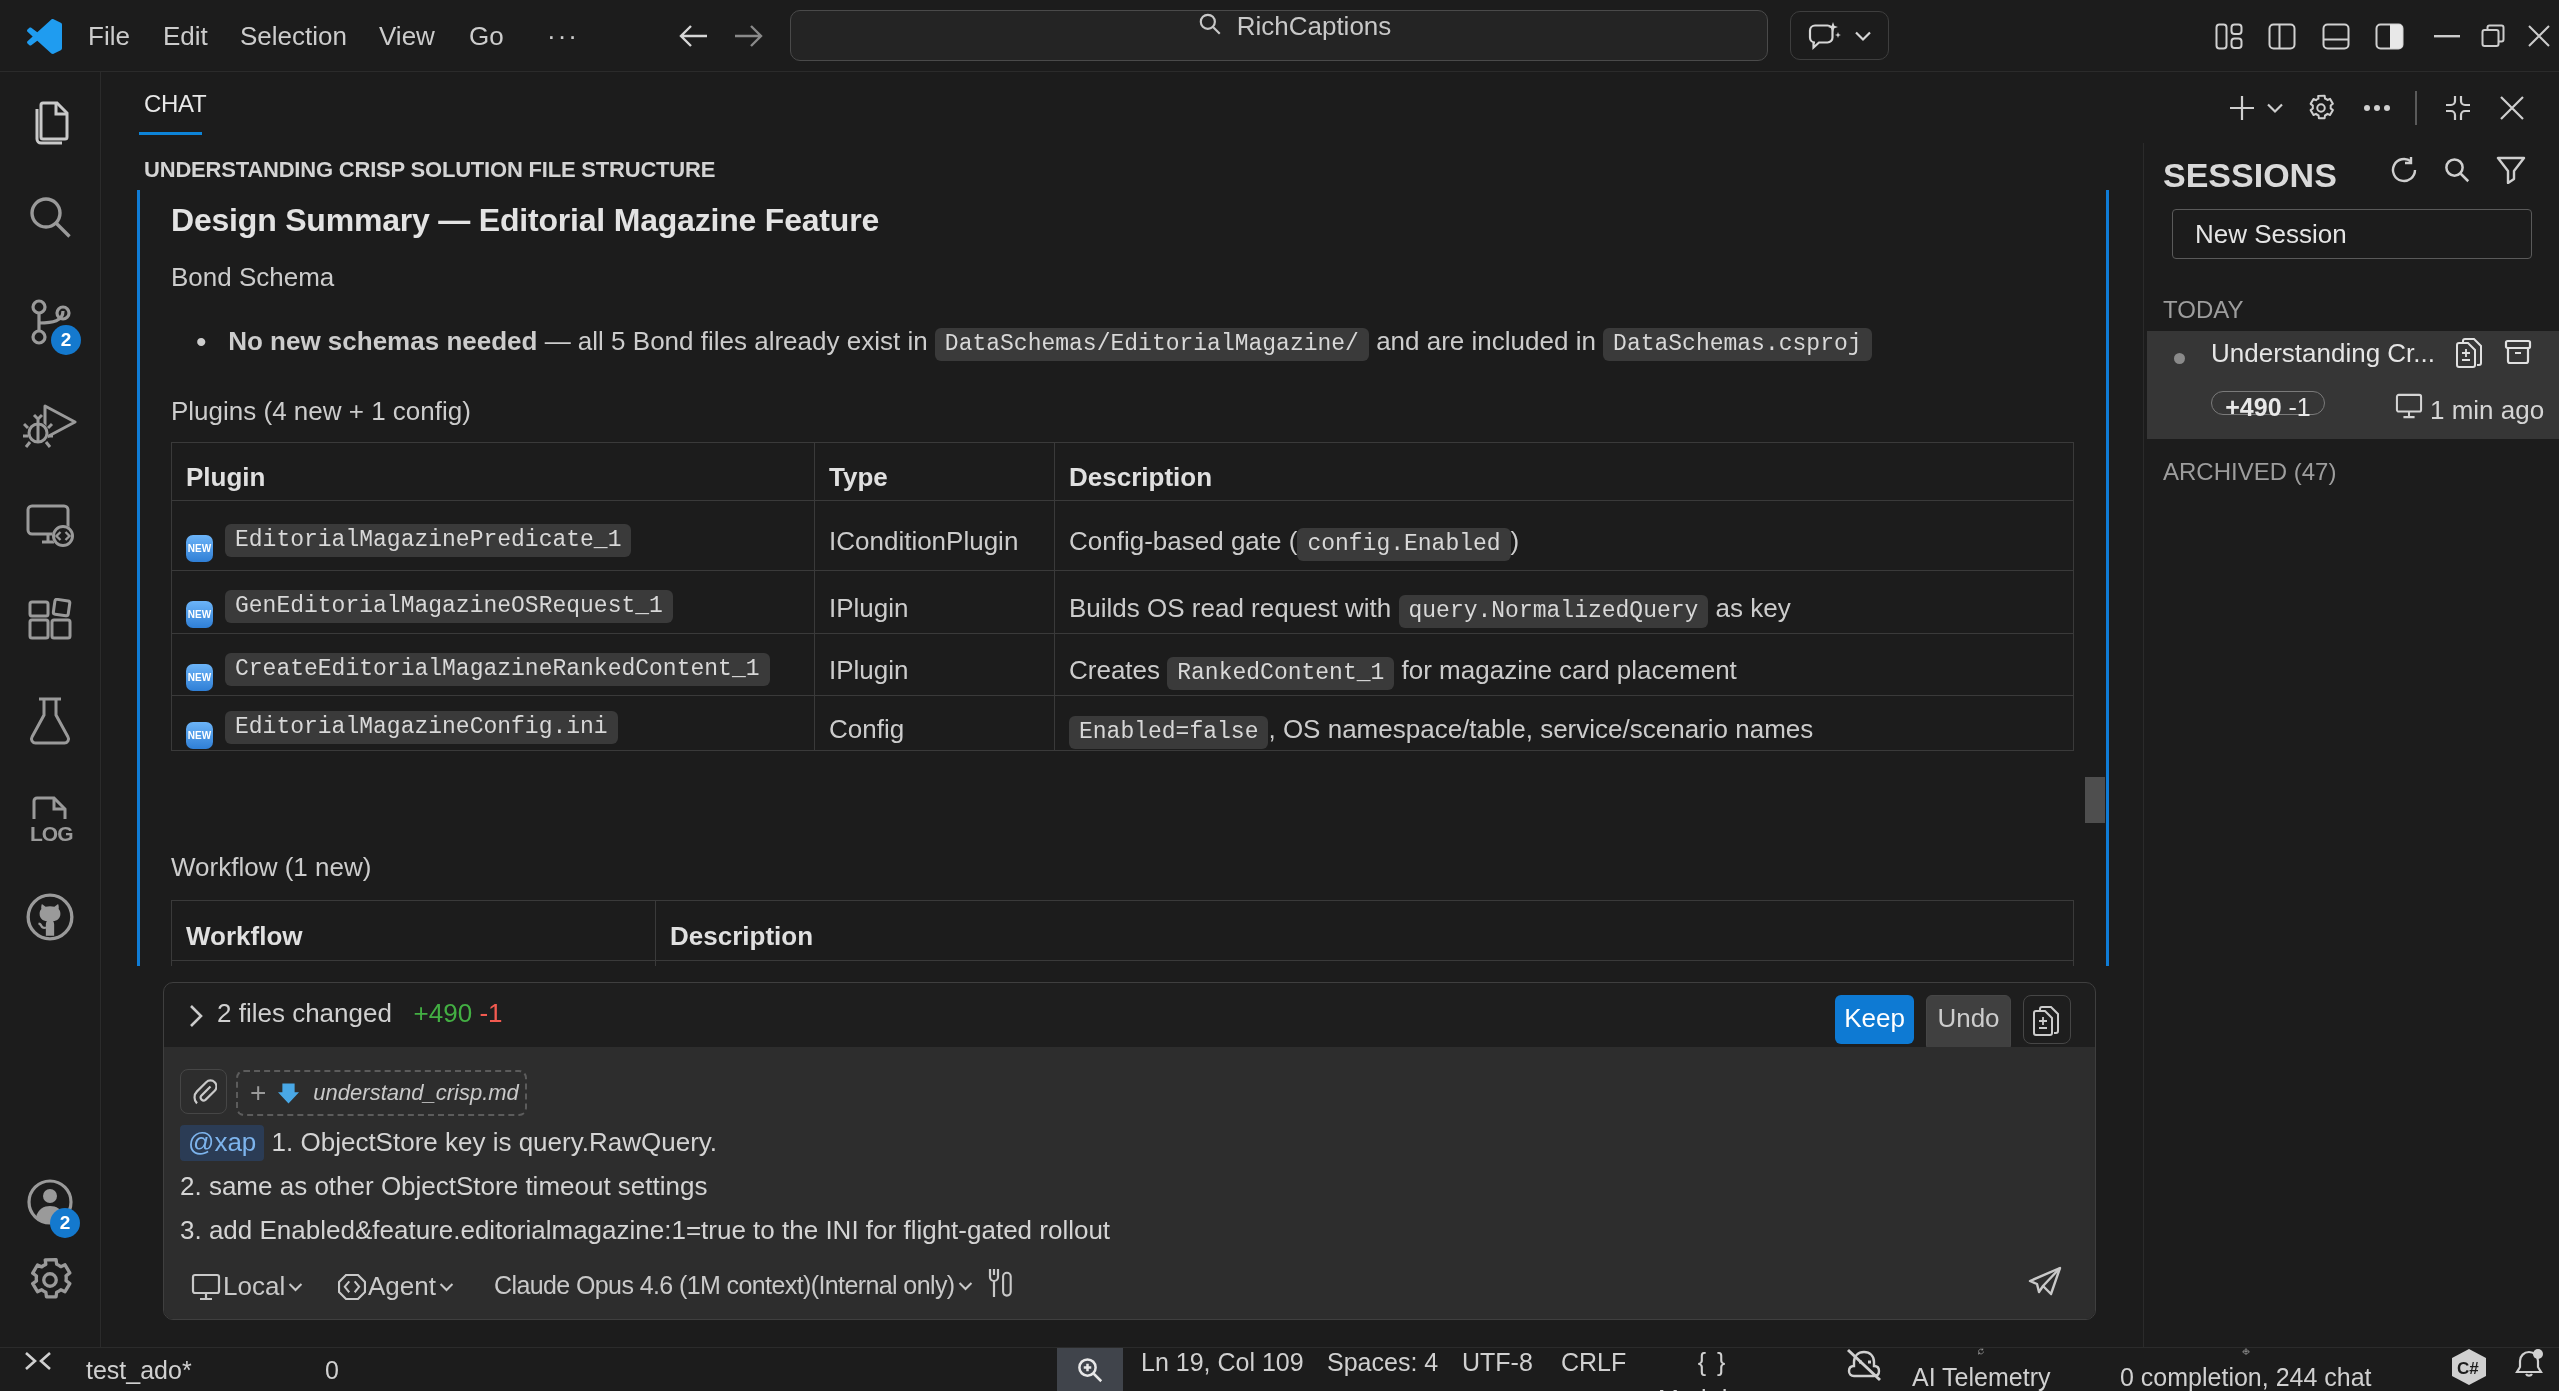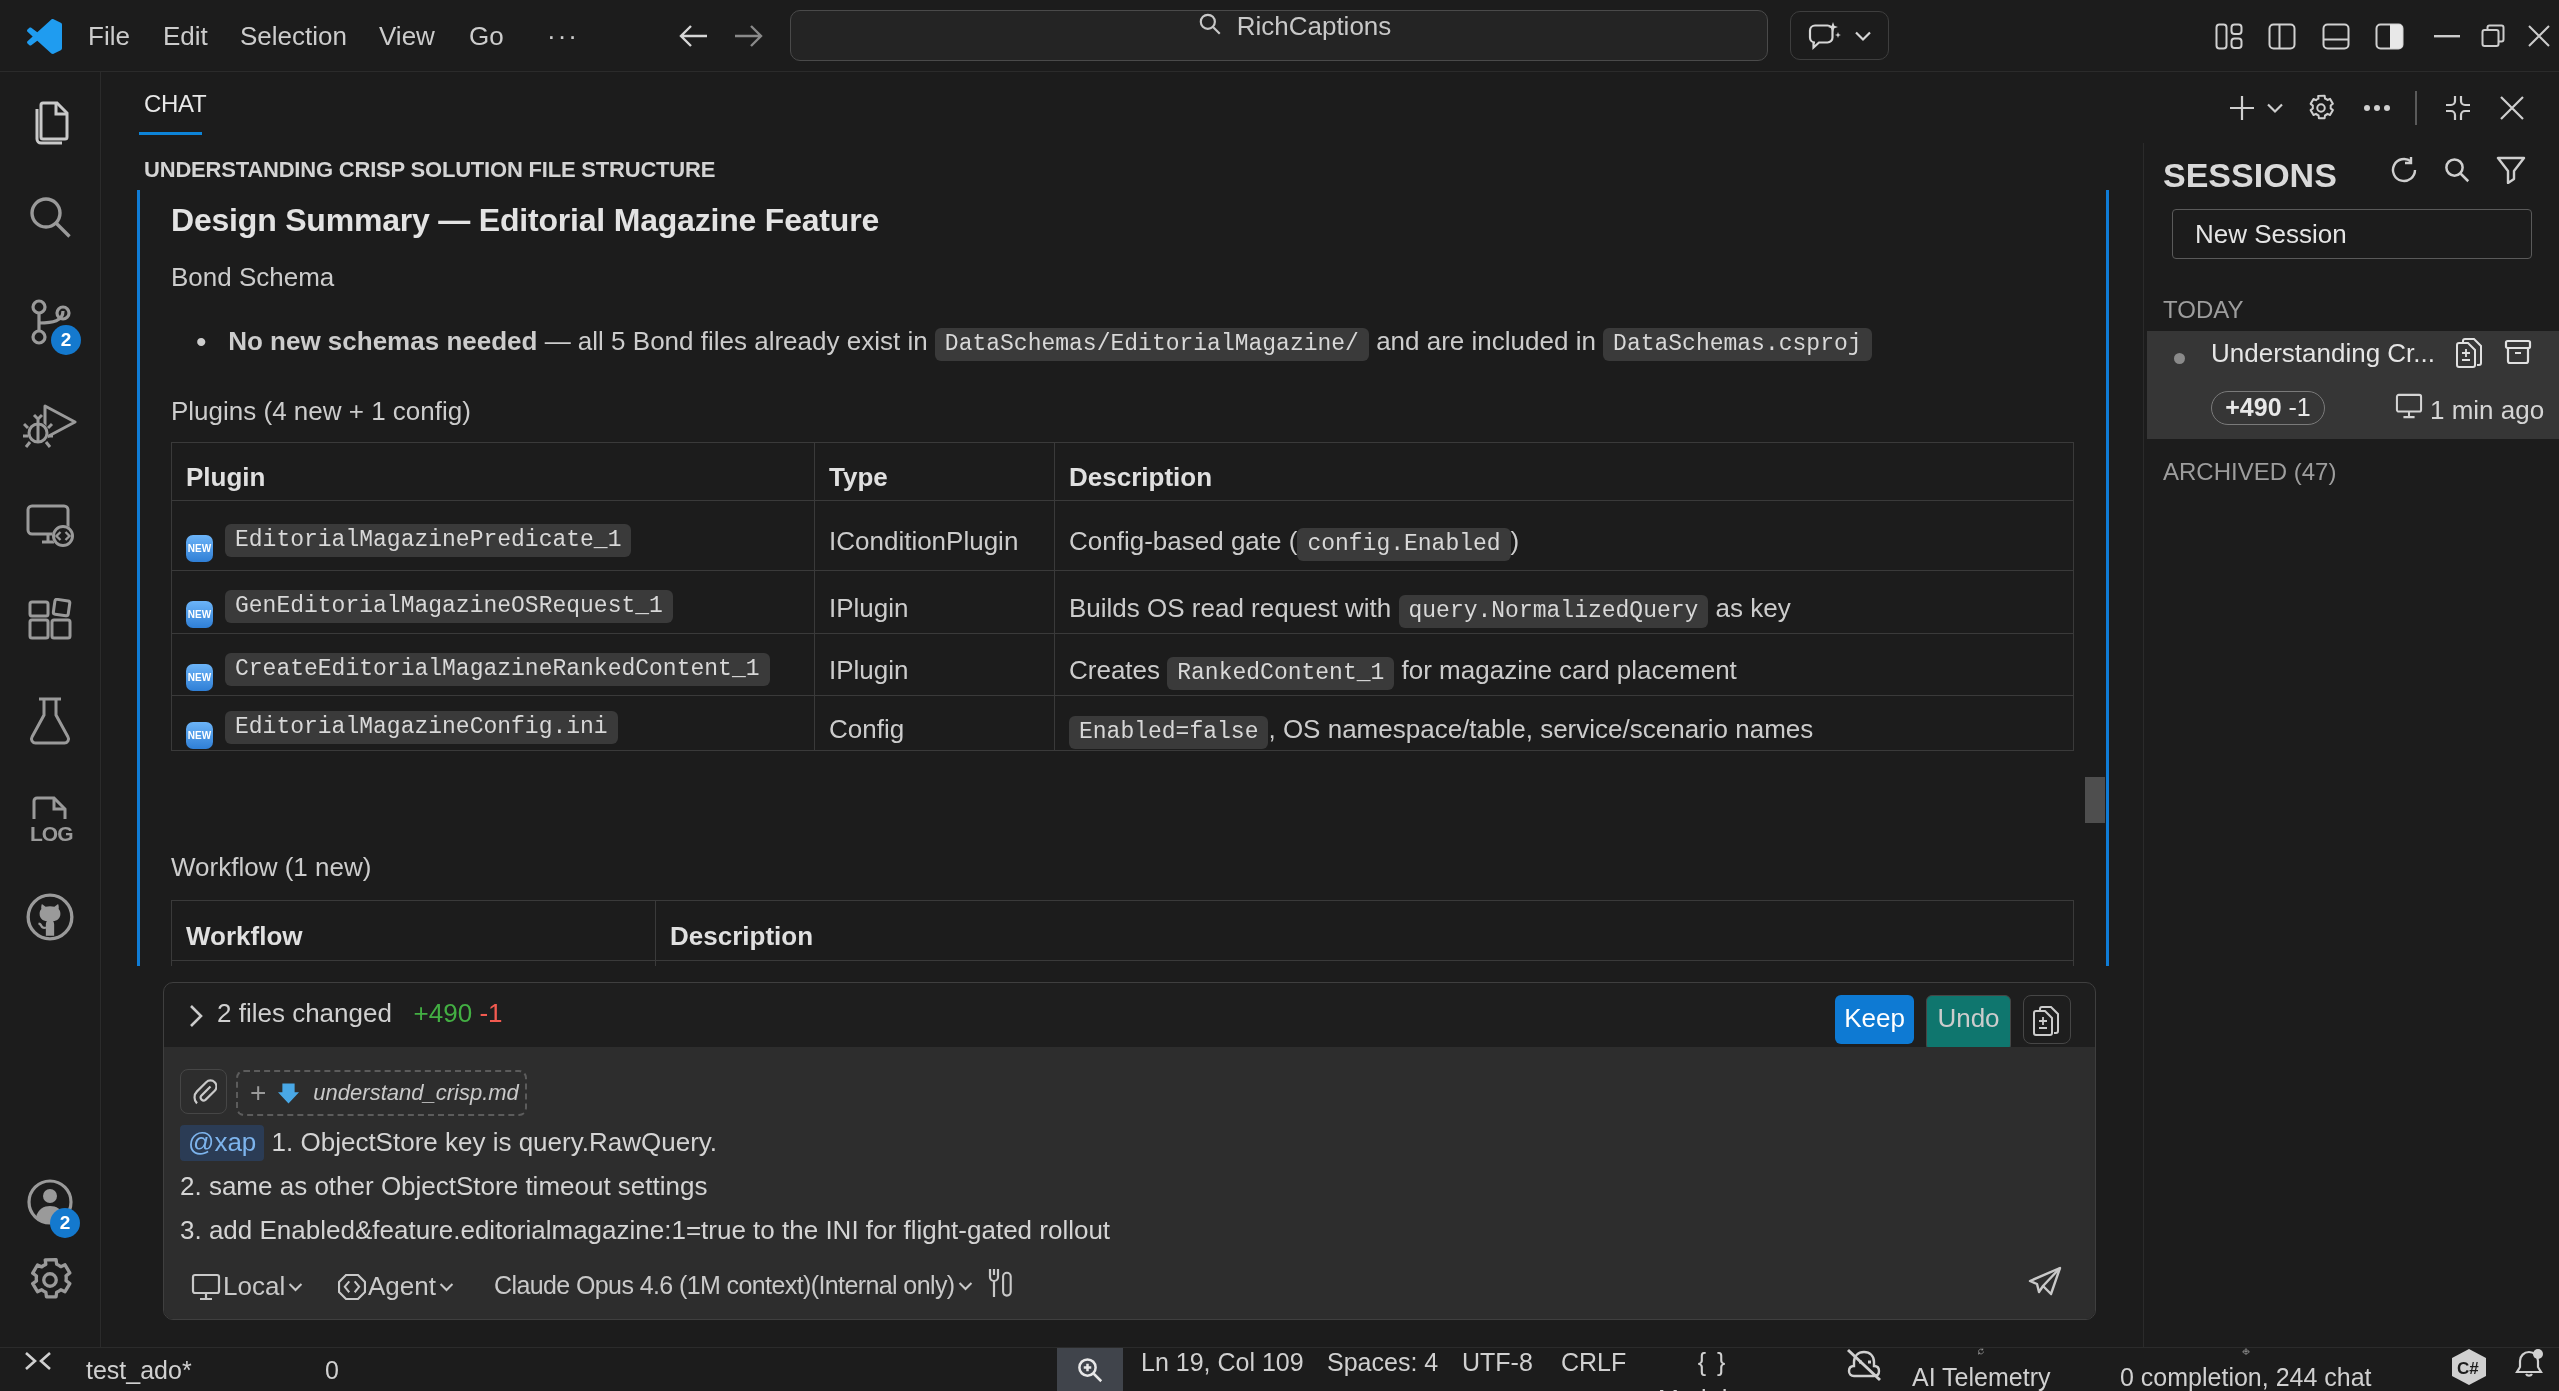--- a/index.html
+++ b/index.html
@@ -46,36 +46,36 @@
   background:linear-gradient(180deg,#6cb4f8,#2f7fd6); color:#fff; font-size:10px; font-weight:bold;
   text-align:center; line-height:27px; letter-spacing:0; }
 .scrollthumb { position:absolute; left:1983px; top:634px; width:20px; height:46px; background:#4e4e4e; }
 
 
 .inputbox { position:absolute; left:61px; top:839px; width:1933px; height:338px; border:1px solid #3f3f3f; border-radius:10px; background:#1e1e1e; }
 .ibhead { position:absolute; left:0; top:0; width:100%; height:64px; }
 .ibbody { position:absolute; left:0; top:64px; width:1931px; height:272px; background:#2d2d2d; border-radius:0 0 9px 9px; }
 .keep { position:absolute; left:1671px; top:12px; width:79px; height:49px; background:#0e7ad3; border-radius:6px;
   color:#fff; font-size:26px; text-align:center; line-height:47px; }
-.undo { position:absolute; left:1762px; top:12px; width:85px; height:56px; background:#0f766e; border:1px solid #464646; border-radius:6px;
+.undo { position:absolute; left:1762px; top:12px; width:85px; height:56px; background:#404040; border:1px solid #464646; border-radius:6px;
   color:#ccc; font-size:26px; text-align:center; line-height:45px; }
 .ibtn { position:absolute; border:1px solid #464646; border-radius:8px; }
 .chip { position:absolute; border:2px dashed #5c5c5c; border-radius:8px; display:flex; align-items:center; font-size:22px; color:#c9c9c9; white-space:nowrap; overflow:hidden; }
 .chip svg, .chip span { flex:none; }
 .atx { color:#7db4ed; background:#2b3c55; border-radius:4px; padding:2px 8px 4px 8px; }
 .tbitem { position:absolute; display:flex; align-items:center; gap:2px; font-size:26px; color:#c9c9c9; }
 
 
 .sessions { position:absolute; left:2143px; top:143px; width:416px; height:1204px; background:#1c1c1c; border-left:1px solid #2b2b2b; }
 .stitle { position:absolute; left:19px; top:13px; font-size:34px; font-weight:bold; color:#d9d9d9; }
 .newsession { position:absolute; left:28px; top:66px; width:360px; height:50px; border:1px solid #5a5a5a; border-radius:4px;
   font-size:26px; color:#e5e5e5; text-align:left; line-height:48px;padding-left:22px; }
 .sect { position:absolute; left:19px; font-size:24px; color:#9d9d9d; }
 .sessrow { position:absolute; left:3px; top:188px; width:413px; height:108px; background:#363636; }
-.diffchip { position:absolute; left:64px; top:60px; width:114px; height:34px; border:1px solid #7a7a7a; border-radius:17px;
+.diffchip { position:absolute; left:64px; top:60px; width:114px; height:24px; border:1px solid #7a7a7a; border-radius:17px;
   font-size:25px; color:#e8e8e8; text-align:center; line-height:31px; }
 
 
 .statusbar { position:absolute; left:0; top:1347px; width:2559px; height:44px; background:#1c1c1c; border-top:1px solid #2b2b2b; }
 .sbitem { position:absolute; top:0; height:44px; display:flex; align-items:center; gap:8px; font-size:25px; color:#d0d0d0;flex-direction:column; }
 </style>
 </head>
 <body>
 
 <div class="titlebar">

